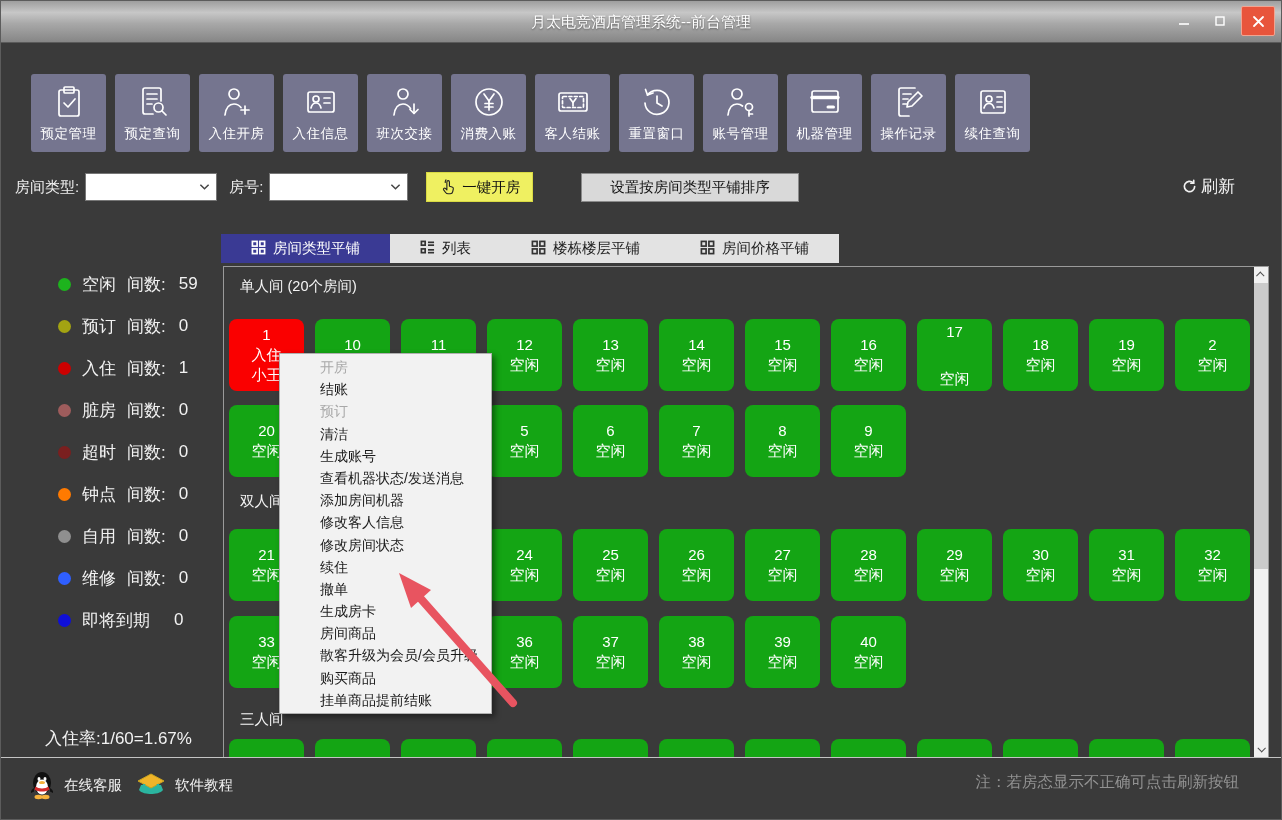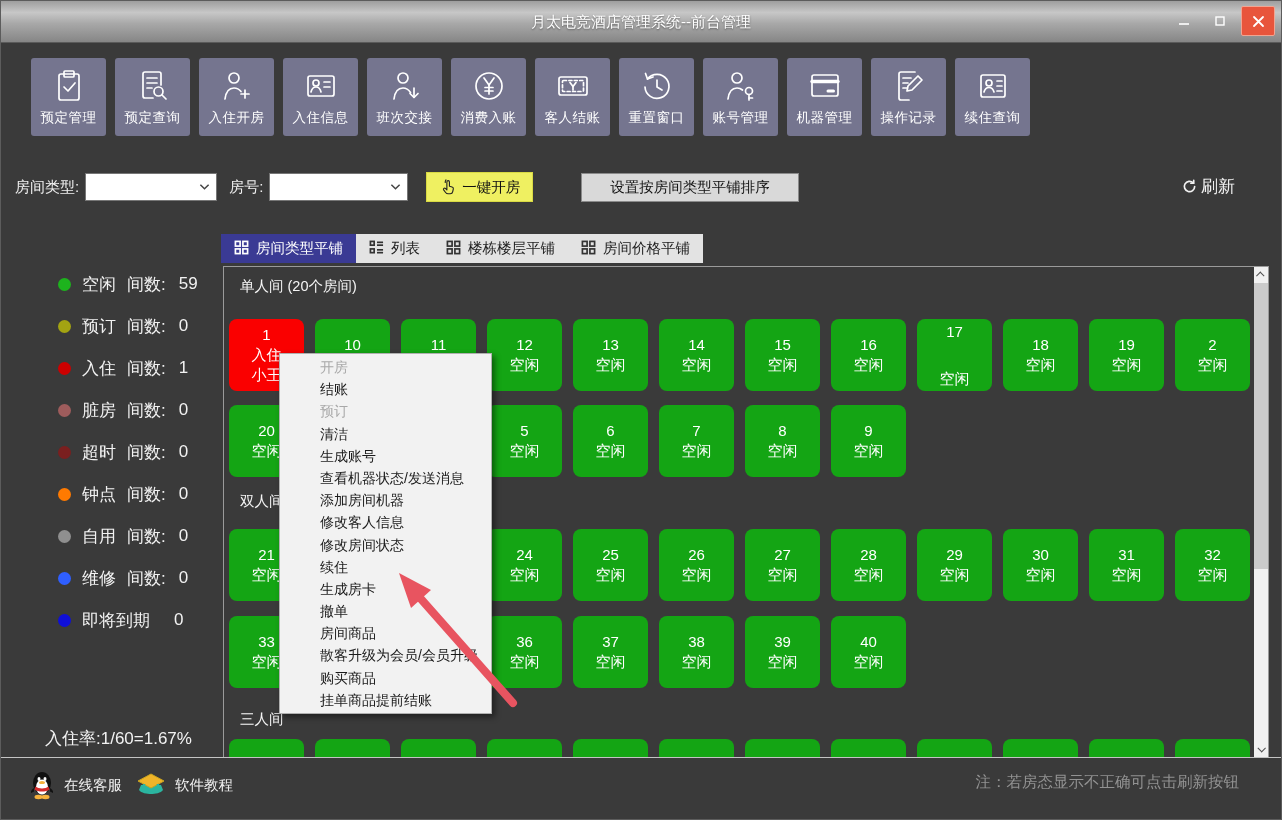--- a/index.html
+++ b/index.html
@@ -20,21 +20,21 @@
   .title {
     position:absolute; top:12px; left:0; right:0; text-align:center;
     color:#fff; font-size:15px; text-shadow:0 1px 2px rgba(0,0,0,.45);
   }
   .win-controls { position:absolute; right:6px; top:5px; display:flex; gap:6px; }
   .win-btn { width:30px; height:30px; display:flex; align-items:center; justify-content:center; }
   .win-btn svg { display:block; }
   .win-btn.close { background:#e8553c; border:1px solid #f2a491; border-radius:2px; width:34px; }
 
   
-  .toolbar { position:absolute; top:57px; left:30px; display:flex; gap:9px; }
+  .toolbar { position:absolute; top:73px; left:30px; display:flex; gap:9px; }
   .tool-btn {
     width:75px; height:78px; background:#75758f; border-radius:3px;
     display:flex; flex-direction:column; align-items:center; justify-content:center;
     color:#fff; cursor:pointer;
   }
   .tool-btn .ticon { width:36px; height:36px; margin-bottom:5px; }
   .tool-btn .ticon svg { width:36px; height:36px; stroke:#fff; fill:none; stroke-width:1.7; stroke-linecap:round; stroke-linejoin:round; }
   .tool-btn .tlabel { font-size:13.5px; letter-spacing:.5px; }
 
   
@@ -51,21 +51,21 @@
   .btn-yellow svg { width:18px; height:18px; stroke:#222; fill:none; stroke-width:1.5; stroke-linecap:round; stroke-linejoin:round; }
   .btn-gray {
     margin-left:48px; height:29px; padding:0 28px; background:#d9d9d9; border:1px solid #8a8a8a;
     display:flex; align-items:center; font-size:14.5px; color:#111; cursor:pointer;
   }
   .refresh { position:absolute; right:46px; top:3px; display:flex; align-items:center; gap:4px; color:#f2f2f2; font-size:17px; cursor:pointer; }
   .refresh svg { width:15px; height:15px; stroke:#f2f2f2; fill:none; stroke-width:1.8; stroke-linecap:round; }
 
   
   .tabs { position:absolute; top:233px; left:220px; display:flex; }
-  .tab { height:29px; display:flex; align-items:center; gap:7px; padding:0 13px; font-size:14.5px; cursor:pointer; background:#e3e3e3; color:#1c1c1c; }
+  .tab { height:29px; display:flex; align-items:center; gap:7px; padding:0 30px; font-size:14.5px; cursor:pointer; background:#e3e3e3; color:#1c1c1c; }
   .tab.active { background:#3a3a94; color:#fff; }
   .tab svg { width:15px; height:15px; }
   .tab .sq { stroke-width:1.8; fill:none; }
   .tab.active .sq { stroke:#fff; } .tab:not(.active) .sq { stroke:#333; }
 
   
   .legend { position:absolute; left:57px; top:262px; }
   .legend-item { height:42px; display:flex; align-items:center; gap:11px; color:#f2f2f2; font-size:17px; }
   .dot { width:13px; height:13px; border-radius:50%; flex:0 0 13px; }
   .legend-item .cnt { margin-left:2px; }
@@ -629,22 +629,22 @@
       <div class="menu-item disabled">开房</div>
       <div class="menu-item">结账</div>
       <div class="menu-item disabled">预订</div>
       <div class="menu-item">清洁</div>
       <div class="menu-item">生成账号</div>
       <div class="menu-item">查看机器状态/发送消息</div>
       <div class="menu-item">添加房间机器</div>
       <div class="menu-item">修改客人信息</div>
       <div class="menu-item">修改房间状态</div>
       <div class="menu-item">续住</div>
+      <div class="menu-item">撤单</div>
       <div class="menu-item">生成房卡</div>
-      <div class="menu-item">撤单</div>
       <div class="menu-item">房间商品</div>
       <div class="menu-item">散客升级为会员/会员升级</div>
       <div class="menu-item">购买商品</div>
       <div class="menu-item">挂单商品提前结账</div>
     </div>
 
   <svg class="annotation" width="1282" height="820" viewBox="0 0 1282 820">
     <line x1="512" y1="702" x2="420" y2="598" stroke="#e85460" stroke-width="8" stroke-linecap="round"></line>
     <polygon points="398,572 430,589 410,607" fill="#e85460"></polygon>
   </svg>

